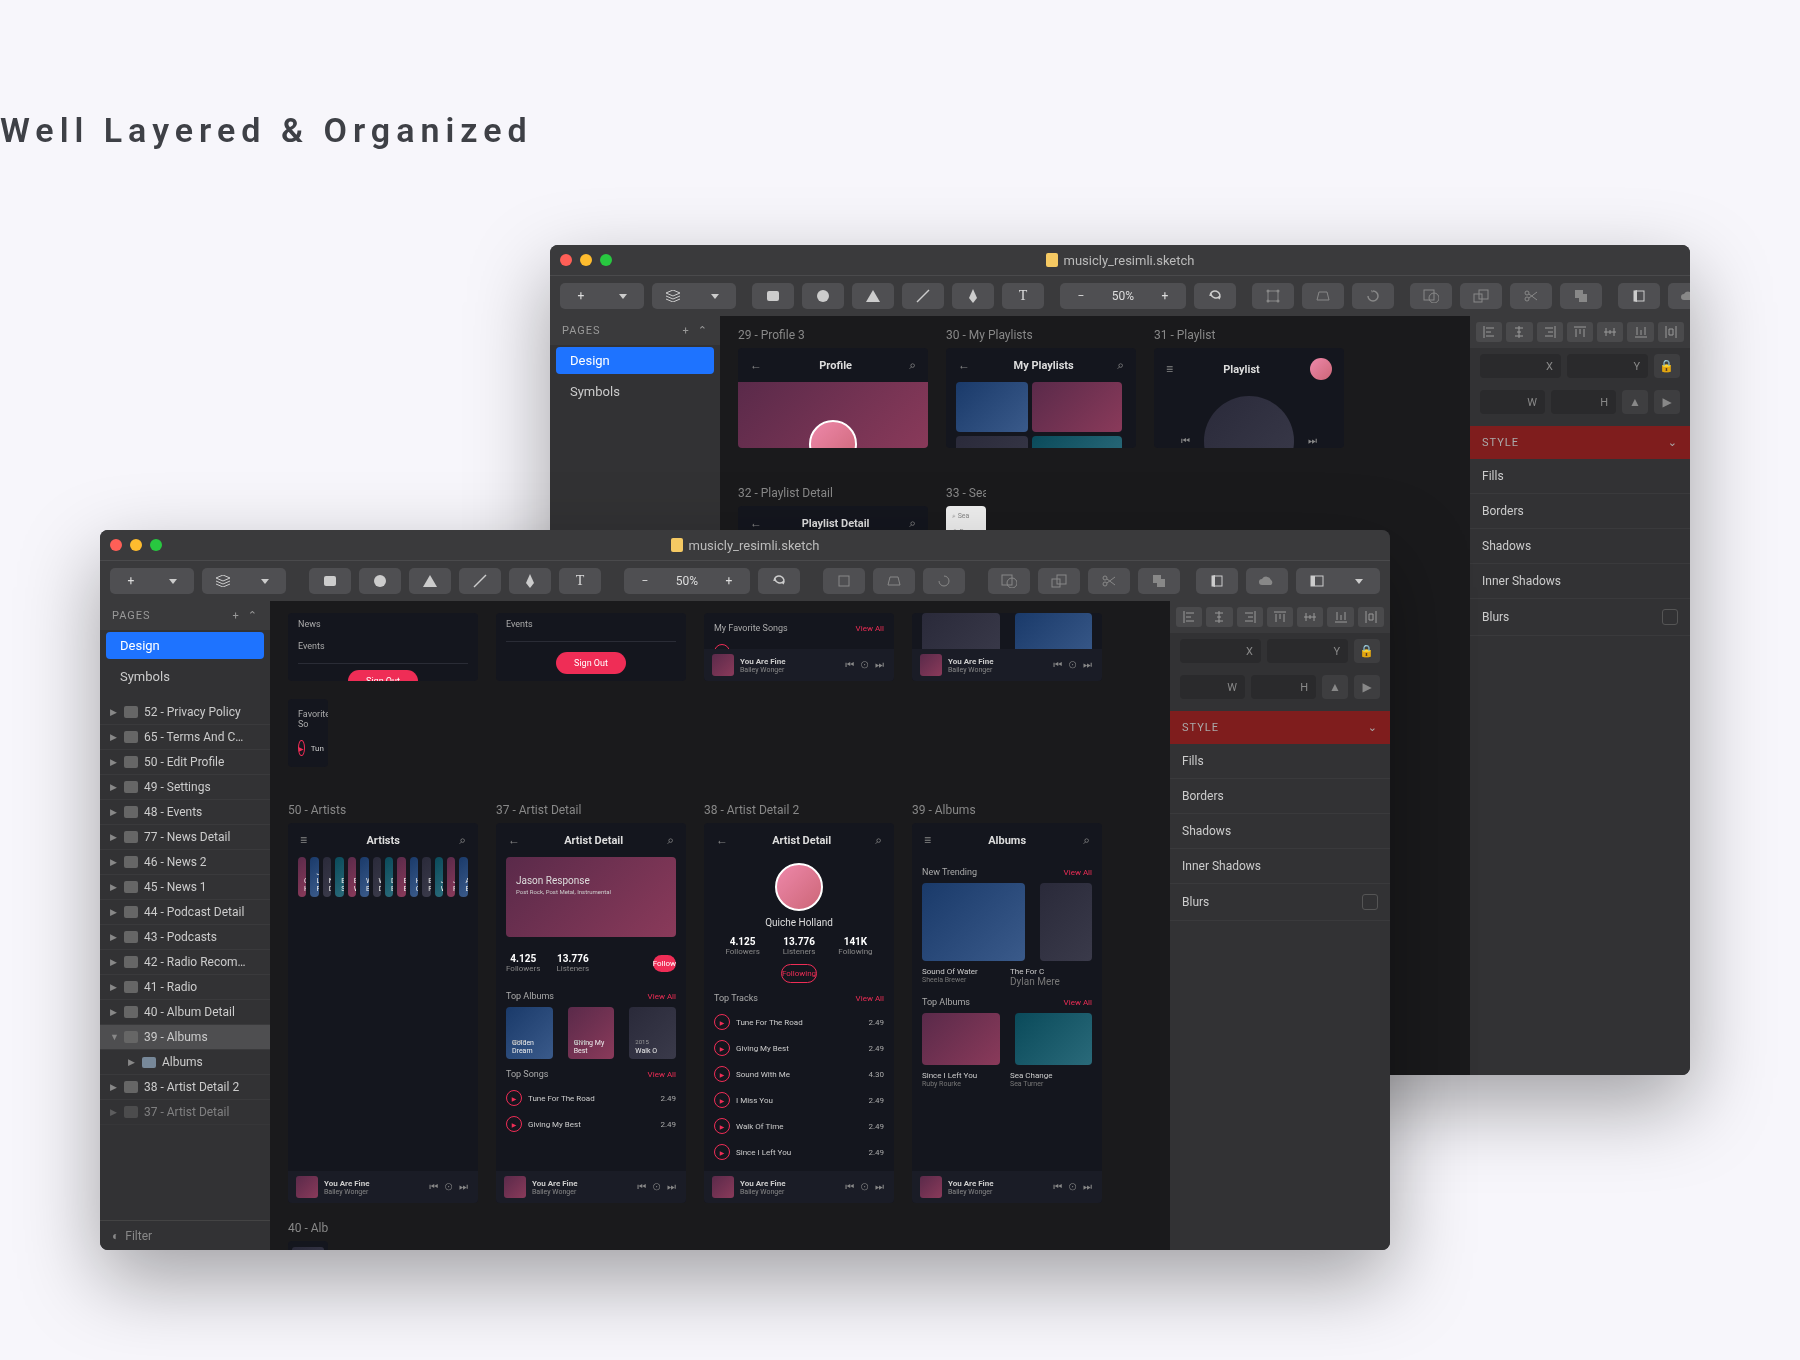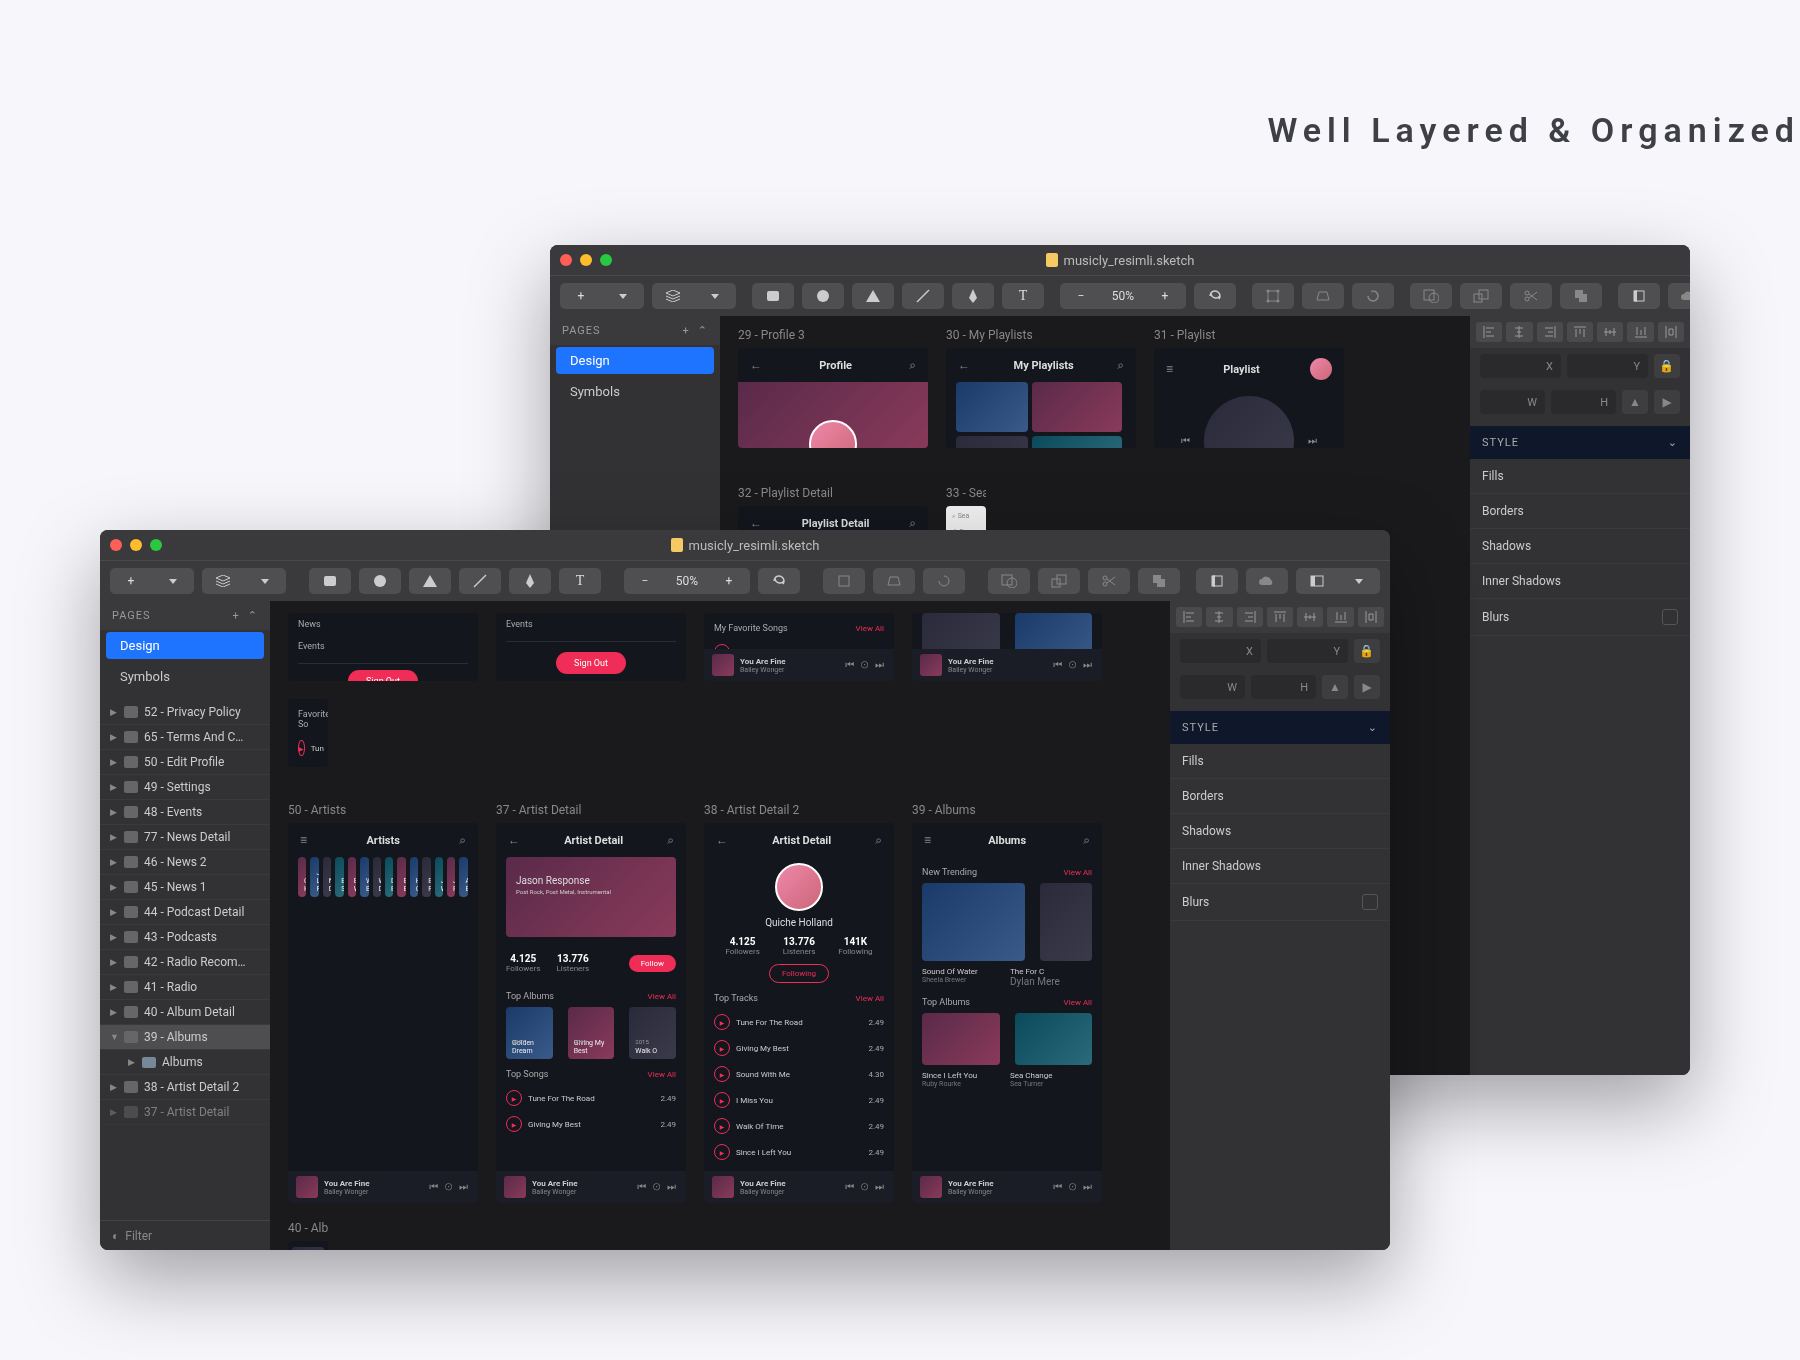--- a/index.html
+++ b/index.html
@@ -1,16 +1,16 @@
 <!DOCTYPE html>
 <html><head>
 <meta charset="utf-8">
 <style>
 html,body{margin:0;padding:0;width:1800px;height:1360px;background:#f7f6fb;font-family:-apple-system,BlinkMacSystemFont,"Segoe UI",Roboto,sans-serif;overflow:hidden}
-.hero{position:absolute;left:16px;right:0;top:110px;text-align:right;font-size:34px;letter-spacing:6px;color:#3e4046;font-weight:600}
+.hero{position:absolute;left:0;right:0;top:110px;text-align:left;font-size:34px;letter-spacing:6px;color:#3e4046;font-weight:600}
 .win{position:absolute;background:#2a2a2c;border-radius:8px;box-shadow:0 30px 80px rgba(0,0,0,.35);overflow:hidden}
 .w-back{left:550px;top:245px;width:1140px;height:830px}
 .w-front{left:100px;top:530px;width:1290px;height:720px}
 .titlebar{height:30px;background:#3a3a3c;display:flex;align-items:center;padding:0 10px;position:relative}
 .tl{display:flex;gap:8px}
 .tl span{width:12px;height:12px;border-radius:50%}
 .tl .r{background:#ff5f57}.tl .y{background:#febc2e}.tl .g{background:#28c840}
 .titlebar .fname{position:absolute;left:0;right:0;text-align:center;font-size:13px;color:#bbb;display:flex;align-items:center;justify-content:center;gap:6px}
 .doc-ico{width:12px;height:14px;background:#f5c963;border-radius:2px;display:inline-block}
 .toolbar{height:40px;background:#3a3a3c;border-top:1px solid #4a4a4c;display:flex;align-items:center;padding:0 10px;gap:8px}
@@ -39,21 +39,21 @@
 .artb{width:190px}
 .artb.short{height:140px}
 .artlbl{font-size:12px;color:#888;margin-bottom:6px;white-space:nowrap;overflow:hidden}
 .screen{background:#14161e;border-radius:4px;height:380px;overflow:hidden;position:relative;color:#ddd;font-size:10px}
 .screen.cut{height:100px}
 .screen.cut2{height:68px}
 .shdr{display:flex;align-items:center;justify-content:space-between;padding:10px 12px;font-size:11px}
 .shdr .ic{color:#888;font-size:12px}
 .sbody{padding:0 10px}
 .pill{background:#ef2d56;color:#fff;padding:6px 18px;border-radius:14px;font-size:9px;display:inline-block}
-.pill.sm{padding:4px 12px;font-size:8px}
+.pill.sm{padding:4px 0;font-size:8px}
 .menur{padding:6px 0;color:#aaa;font-size:9px}
 .pgrid{display:flex;flex-wrap:wrap;gap:4px}
 .pgrid .ph{border-radius:4px}
 .ph{background:linear-gradient(135deg,#3a4060,#5a3a6a)}
 .ph.b{background:linear-gradient(135deg,#1a3a6a,#3a5a8a)}
 .ph.p{background:linear-gradient(135deg,#5a2a4a,#8a3a5a)}
 .ph.d{background:linear-gradient(135deg,#2a2a3a,#3a3a4a)}
 .ph.c{background:linear-gradient(135deg,#0a4a5a,#2a6a7a)}
 .ph.w{background:linear-gradient(135deg,#555,#888)}
 .av{width:44px;height:44px;border-radius:50%;background:linear-gradient(135deg,#e8a,#c67);margin:6px auto;border:2px solid #fff}
@@ -69,21 +69,21 @@
 .mini .mph{width:22px;height:22px;border-radius:3px}
 .mini .mt{flex:1}
 .mini .mt b{display:block;color:#ccc;font-size:8px}
 .mini .mc{color:#888;font-size:10px;letter-spacing:2px}
 .inspector{width:220px;background:#323234;flex-shrink:0;color:#ccc;font-size:12px}
 .insp-tabs{display:flex;background:#3a3a3c;padding:6px;gap:4px;justify-content:space-between}
 .insp-tabs .it{flex:1;height:20px;background:#4a4a4c;border-radius:3px;display:flex;align-items:center;justify-content:center}
 .insp-row{display:flex;gap:6px;padding:6px 10px;align-items:center}
 .insp-row .fld{flex:1;height:24px;background:#2a2a2c;border-radius:4px;display:flex;align-items:center;justify-content:flex-end;padding:0 8px;color:#888;font-size:11px}
 .insp-row .flic{width:26px;height:24px;background:#3e3e40;border-radius:4px;display:flex;align-items:center;justify-content:center;color:#888}
-.insp-sec{display:flex;justify-content:space-between;align-items:center;padding:10px 12px;background:#0f172a;font-size:11px;letter-spacing:1px;color:#aaa;margin-top:6px}
+.insp-sec{display:flex;justify-content:space-between;align-items:center;padding:10px 12px;background:#7f1d1d;font-size:11px;letter-spacing:1px;color:#aaa;margin-top:6px}
 .insp-item{padding:10px 12px;font-size:12px;border-bottom:1px solid #3a3a3c;display:flex;justify-content:space-between;align-items:center}
 .kcap{width:20px;height:20px;background:#4a4a4c;border-radius:4px;display:flex;align-items:center;justify-content:center;font-size:10px;color:#ccc}
 .smico{width:20px;height:20px;background:#4a4a4c;border-radius:50%;display:flex;align-items:center;justify-content:center;color:#ccc}
 .hero-ph{height:80px;border-radius:4px;margin-bottom:8px}
 .atitle{text-align:center;font-size:10px;margin-bottom:2px}
 .thm-row{display:flex;gap:15px;margin-bottom:6px}
 .thm{flex:1;height:52px;border-radius:4px;position:relative;overflow:hidden}
 .thm .cap{position:absolute;bottom:4px;left:6px;font-size:7px;color:#eee}
 .thm .cap2{position:absolute;bottom:4px;left:6px;font-size:6px;color:#999}
 .news-line{height:1px;background:#2a2c36;margin:6px 0}

